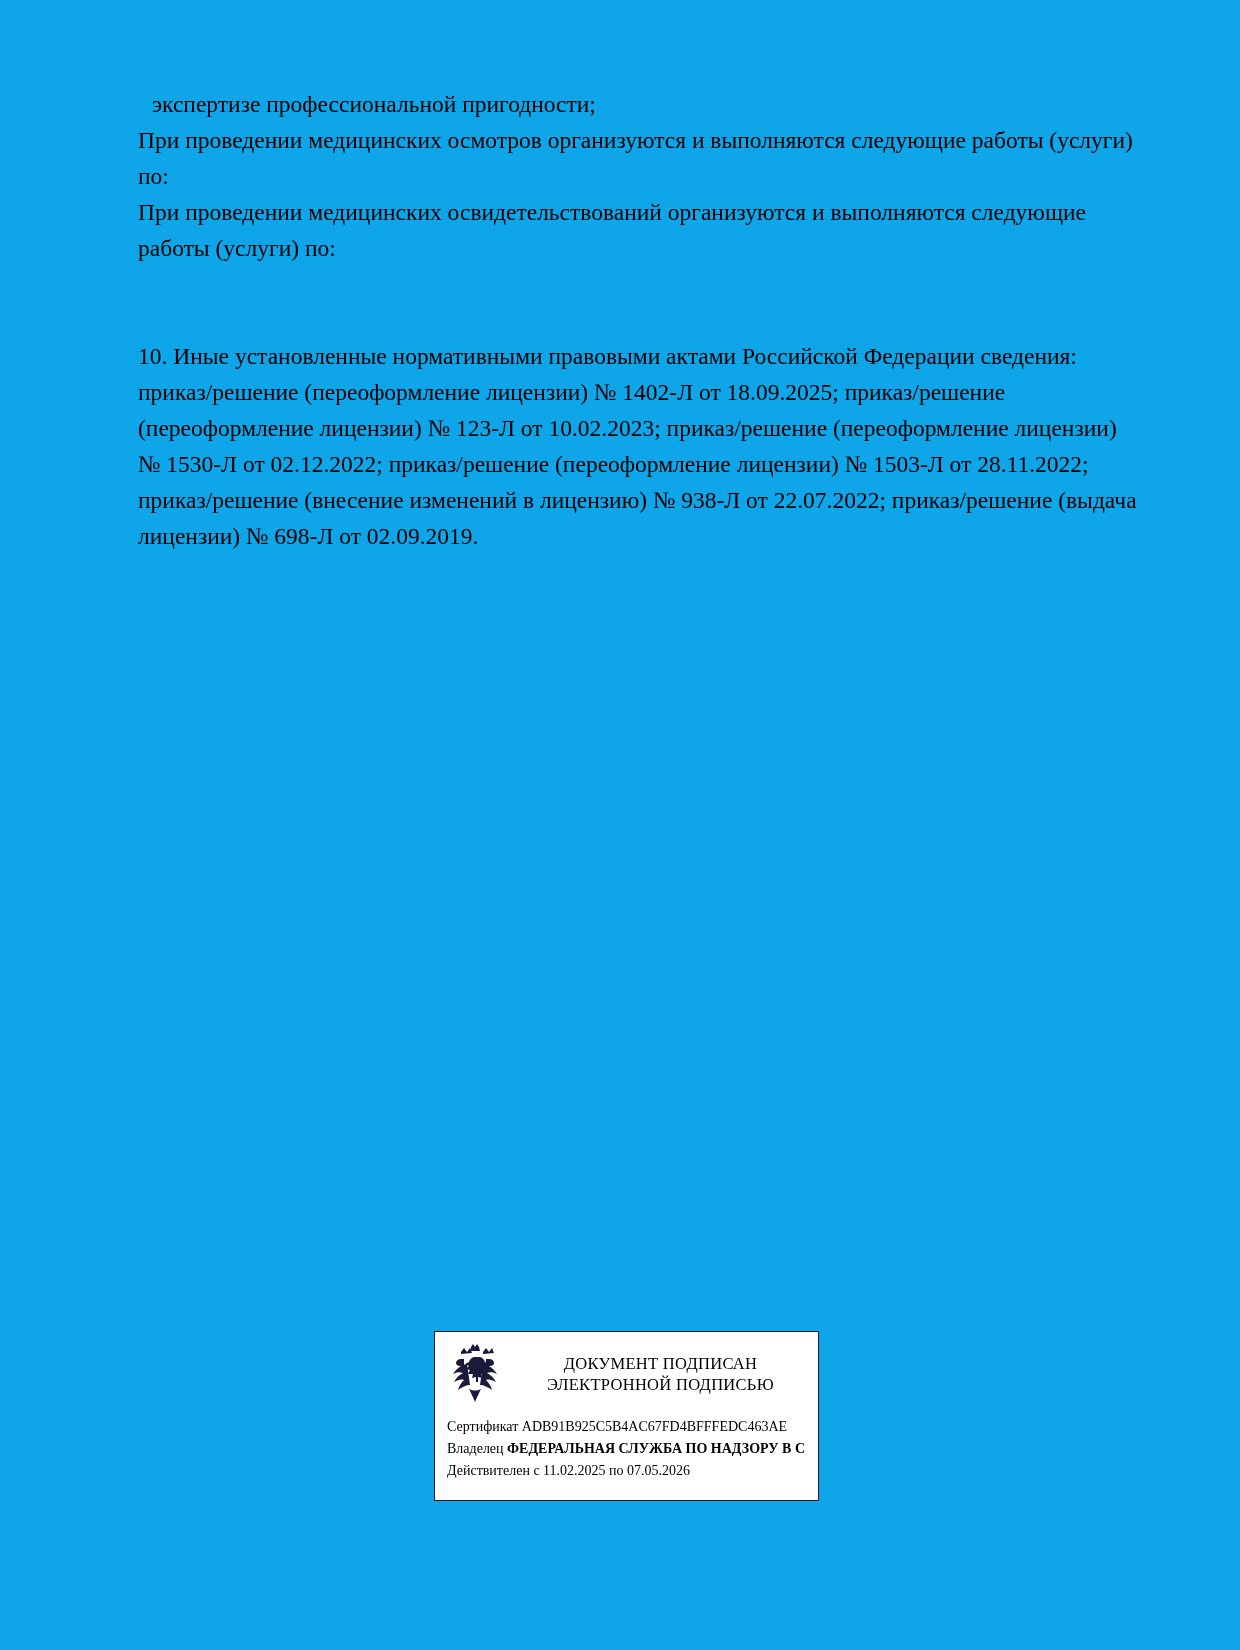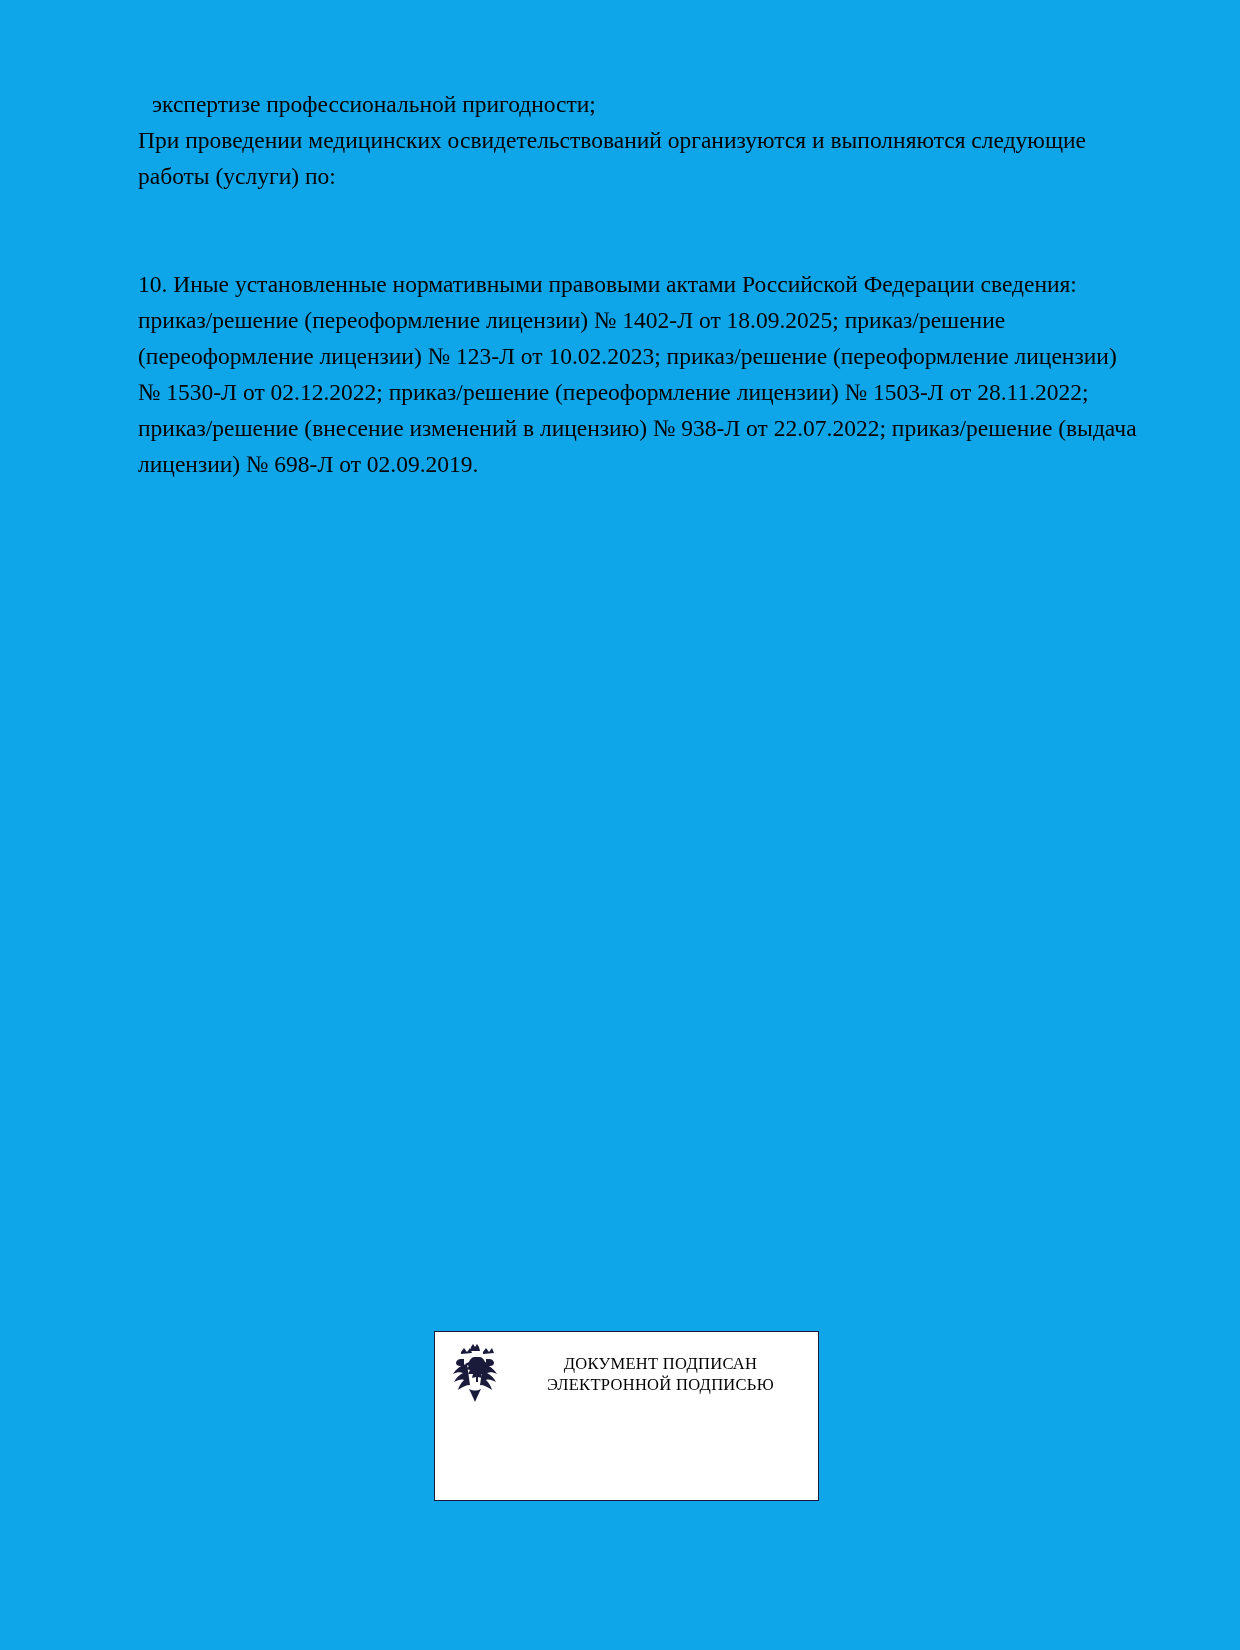--- a/index.html
+++ b/index.html
@@ -78,20 +78,21 @@
     font-weight: bold;
   }
 </style>
 </head>
 <body>
 
 <div class="page">
 
   <div class="body-text">
     <p class="para indent">экспертизе профессиональной пригодности;</p>
+    <p class="para">При проведении медицинских осмотров организуются и выполняются следующие работы (услуги) по:</p>
     <p class="para">При проведении медицинских освидетельствований организуются и выполняются следующие работы (услуги) по:</p>
     <div class="gap-small"></div>
     <div class="gap-small"></div>
     <p class="para">10. Иные установленные нормативными правовыми актами Российской Федерации сведения: приказ/решение (переоформление лицензии) № 1402-Л от 18.09.2025; приказ/решение (переоформление лицензии) № 123-Л от 10.02.2023; приказ/решение (переоформление лицензии) № 1530-Л от 02.12.2022; приказ/решение (переоформление лицензии) № 1503-Л от 28.11.2022; приказ/решение (внесение изменений в лицензию) № 938-Л от 22.07.2022; приказ/решение (выдача лицензии) № 698-Л от 02.09.2019.</p>
     <div class="gap-small"></div>
   </div>
 
   <div class="stamp">
     <div class="stamp-top">
       <span class="emblem">
@@ -112,15 +113,26 @@
 
             <path d="M22 46 c2 4 4 8 6 13 c2 -5 4 -9 6 -13 c-4 2 -8 2 -12 0z"></path>
           </g>
         </svg>
       </span>
       <span class="stamp-title">
         <span>ДОКУМЕНТ ПОДПИСАН</span><br>
         <span>ЭЛЕКТРОННОЙ ПОДПИСЬЮ</span>
       </span>
     </div>
+    <div class="stamp-lines">
+      <div>
+        <span>Сертификат</span>
+        <span>ADB91B925C5B4AC67FD4BFFFEDC463AE</span>
+      </div>
+      <div>
+        <span>Владелец</span>
+        <span class="bold">ФЕДЕРАЛЬНАЯ СЛУЖБА ПО НАДЗОРУ В С</span>
+      </div>
+      <div>Действителен с 11.02.2025 по 07.05.2026</div>
+    </div>
   </div>
 
 </div>
 
 </body></html>

